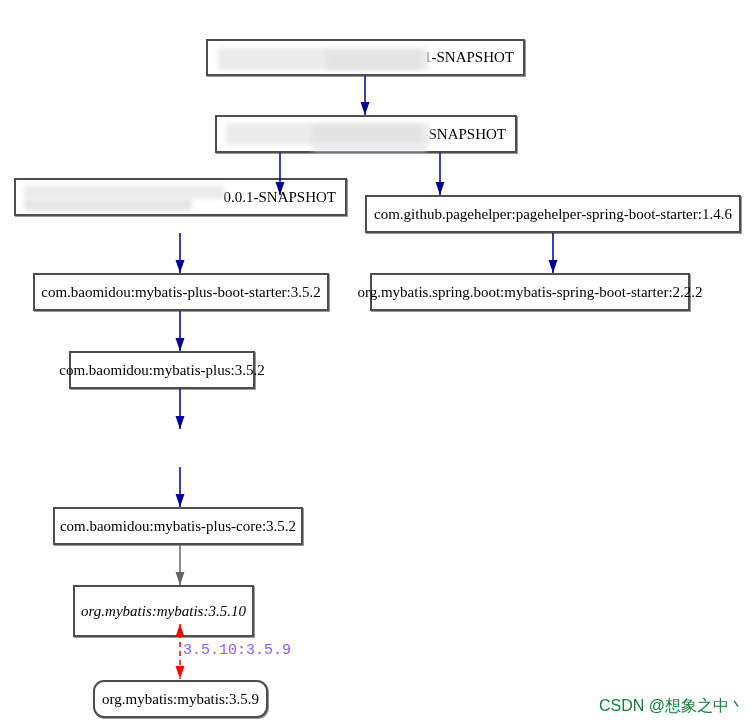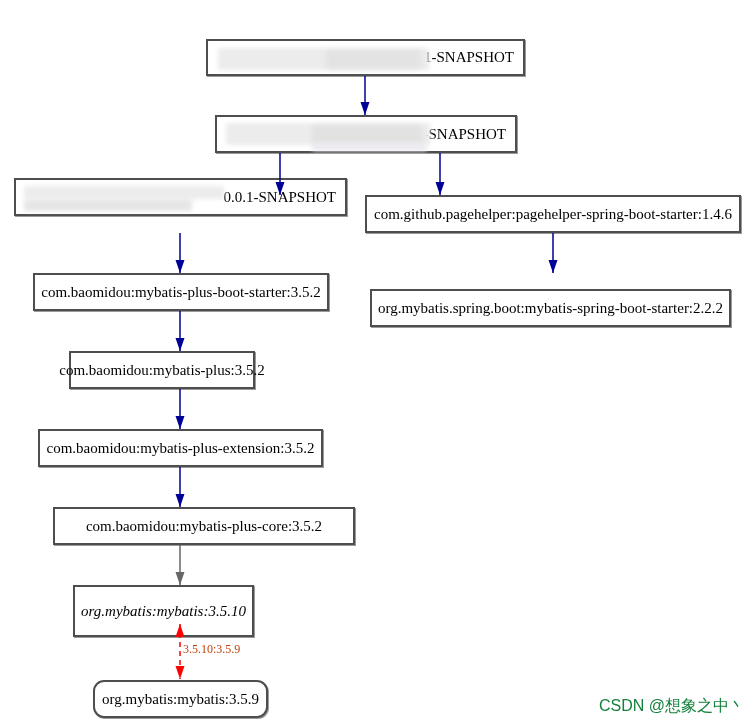--- a/index.html
+++ b/index.html
@@ -34,24 +34,25 @@
   }
   #edges {
     position: absolute;
     left: 0; top: 0;
     width: 752px; height: 725px;
     z-index: 3;
     pointer-events: none;
   }
   .edge-label {
     position: absolute;
-    font-size: 12px;
-    color: #c2410c;
+    font-size: 15px;
+    color: #8b5cf6;
     z-index: 4;
     white-space: nowrap;
+    font-family: Liberation Mono, monospace;
   }
   .watermark {
     position: absolute;
     right: 7px;
     bottom: 8px;
     font-family: "Liberation Sans", sans-serif;
     font-size: 16px;
     color: #15803d;
     z-index: 5;
     white-space: nowrap;
@@ -82,33 +83,30 @@
   </div>
 
   <div class="node" style="left:365px; top:195px; width:376px; height:38px;">
     <span>com.github.pagehelper:pagehelper-spring-boot-starter:1.4.6</span>
   </div>
 
   <div class="node" style="left:33px; top:273px; width:296px; height:38px;">
     <span>com.baomidou:mybatis-plus-boot-starter:3.5.2</span>
   </div>
 
-  <div class="node" style="left:370px; top:273px; width:361px; height:38px;margin-top:16px;">
+  <div class="node" style="left:370px; top:273px; width:320px; height:38px;">
     <span>org.mybatis.spring.boot:mybatis-spring-boot-starter:2.2.2</span>
   </div>
 
   <div class="node" style="left:69px; top:351px; width:186px; height:38px;">
     <span>com.baomidou:mybatis-plus:3.5.2</span>
   </div>
 
-  <div class="node" style="left:38px; top:429px; width:285px; height:38px;">
-    <span>com.baomidou:mybatis-plus-extension:3.5.2</span>
-  </div>
 
-  <div class="node" style="left:53px; top:507px; width:302px; height:38px;">
+  <div class="node" style="left:53px; top:507px; width:250px; height:38px;">
     <span>com.baomidou:mybatis-plus-core:3.5.2</span>
   </div>
 
   <div class="node" style="left:73px; top:585px; width:181px; height:52px;font-style:italic;">
     <span>org.mybatis:mybatis:3.5.10</span>
   </div>
 
   <div class="node" style="left:93px; top:680px; width:175px; height:38px;border-radius:11px;">
     <span>org.mybatis:mybatis:3.5.9</span>
   </div>

